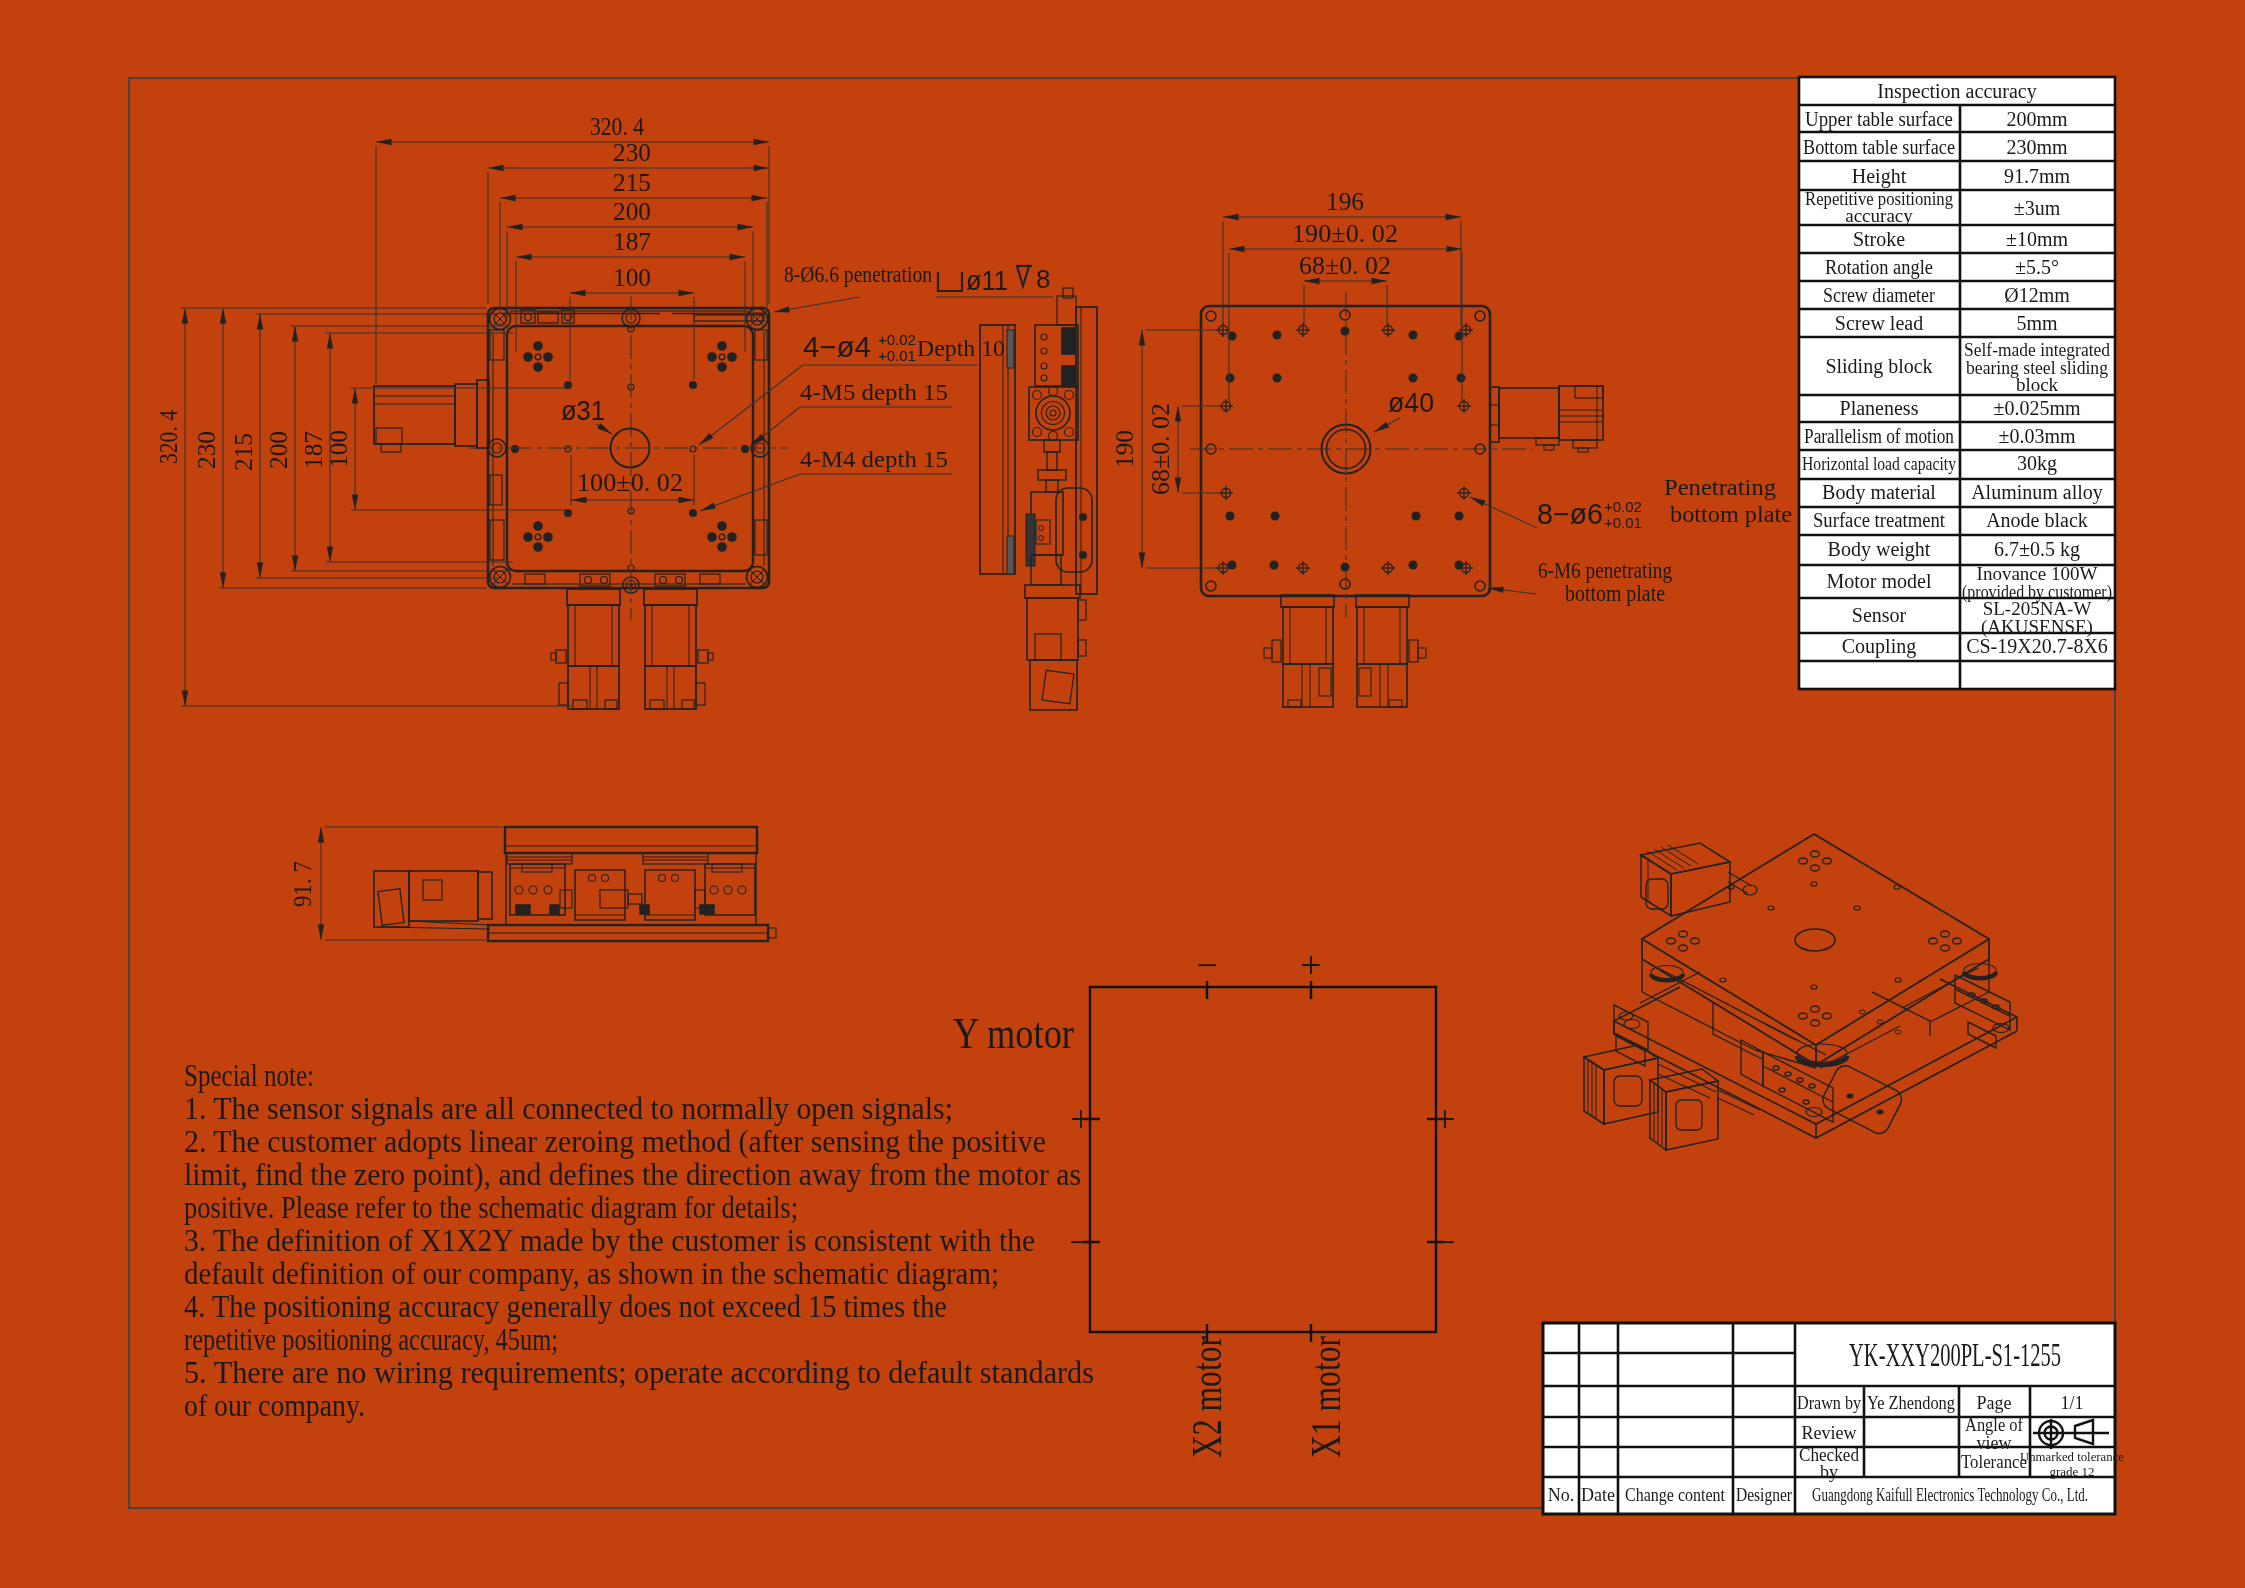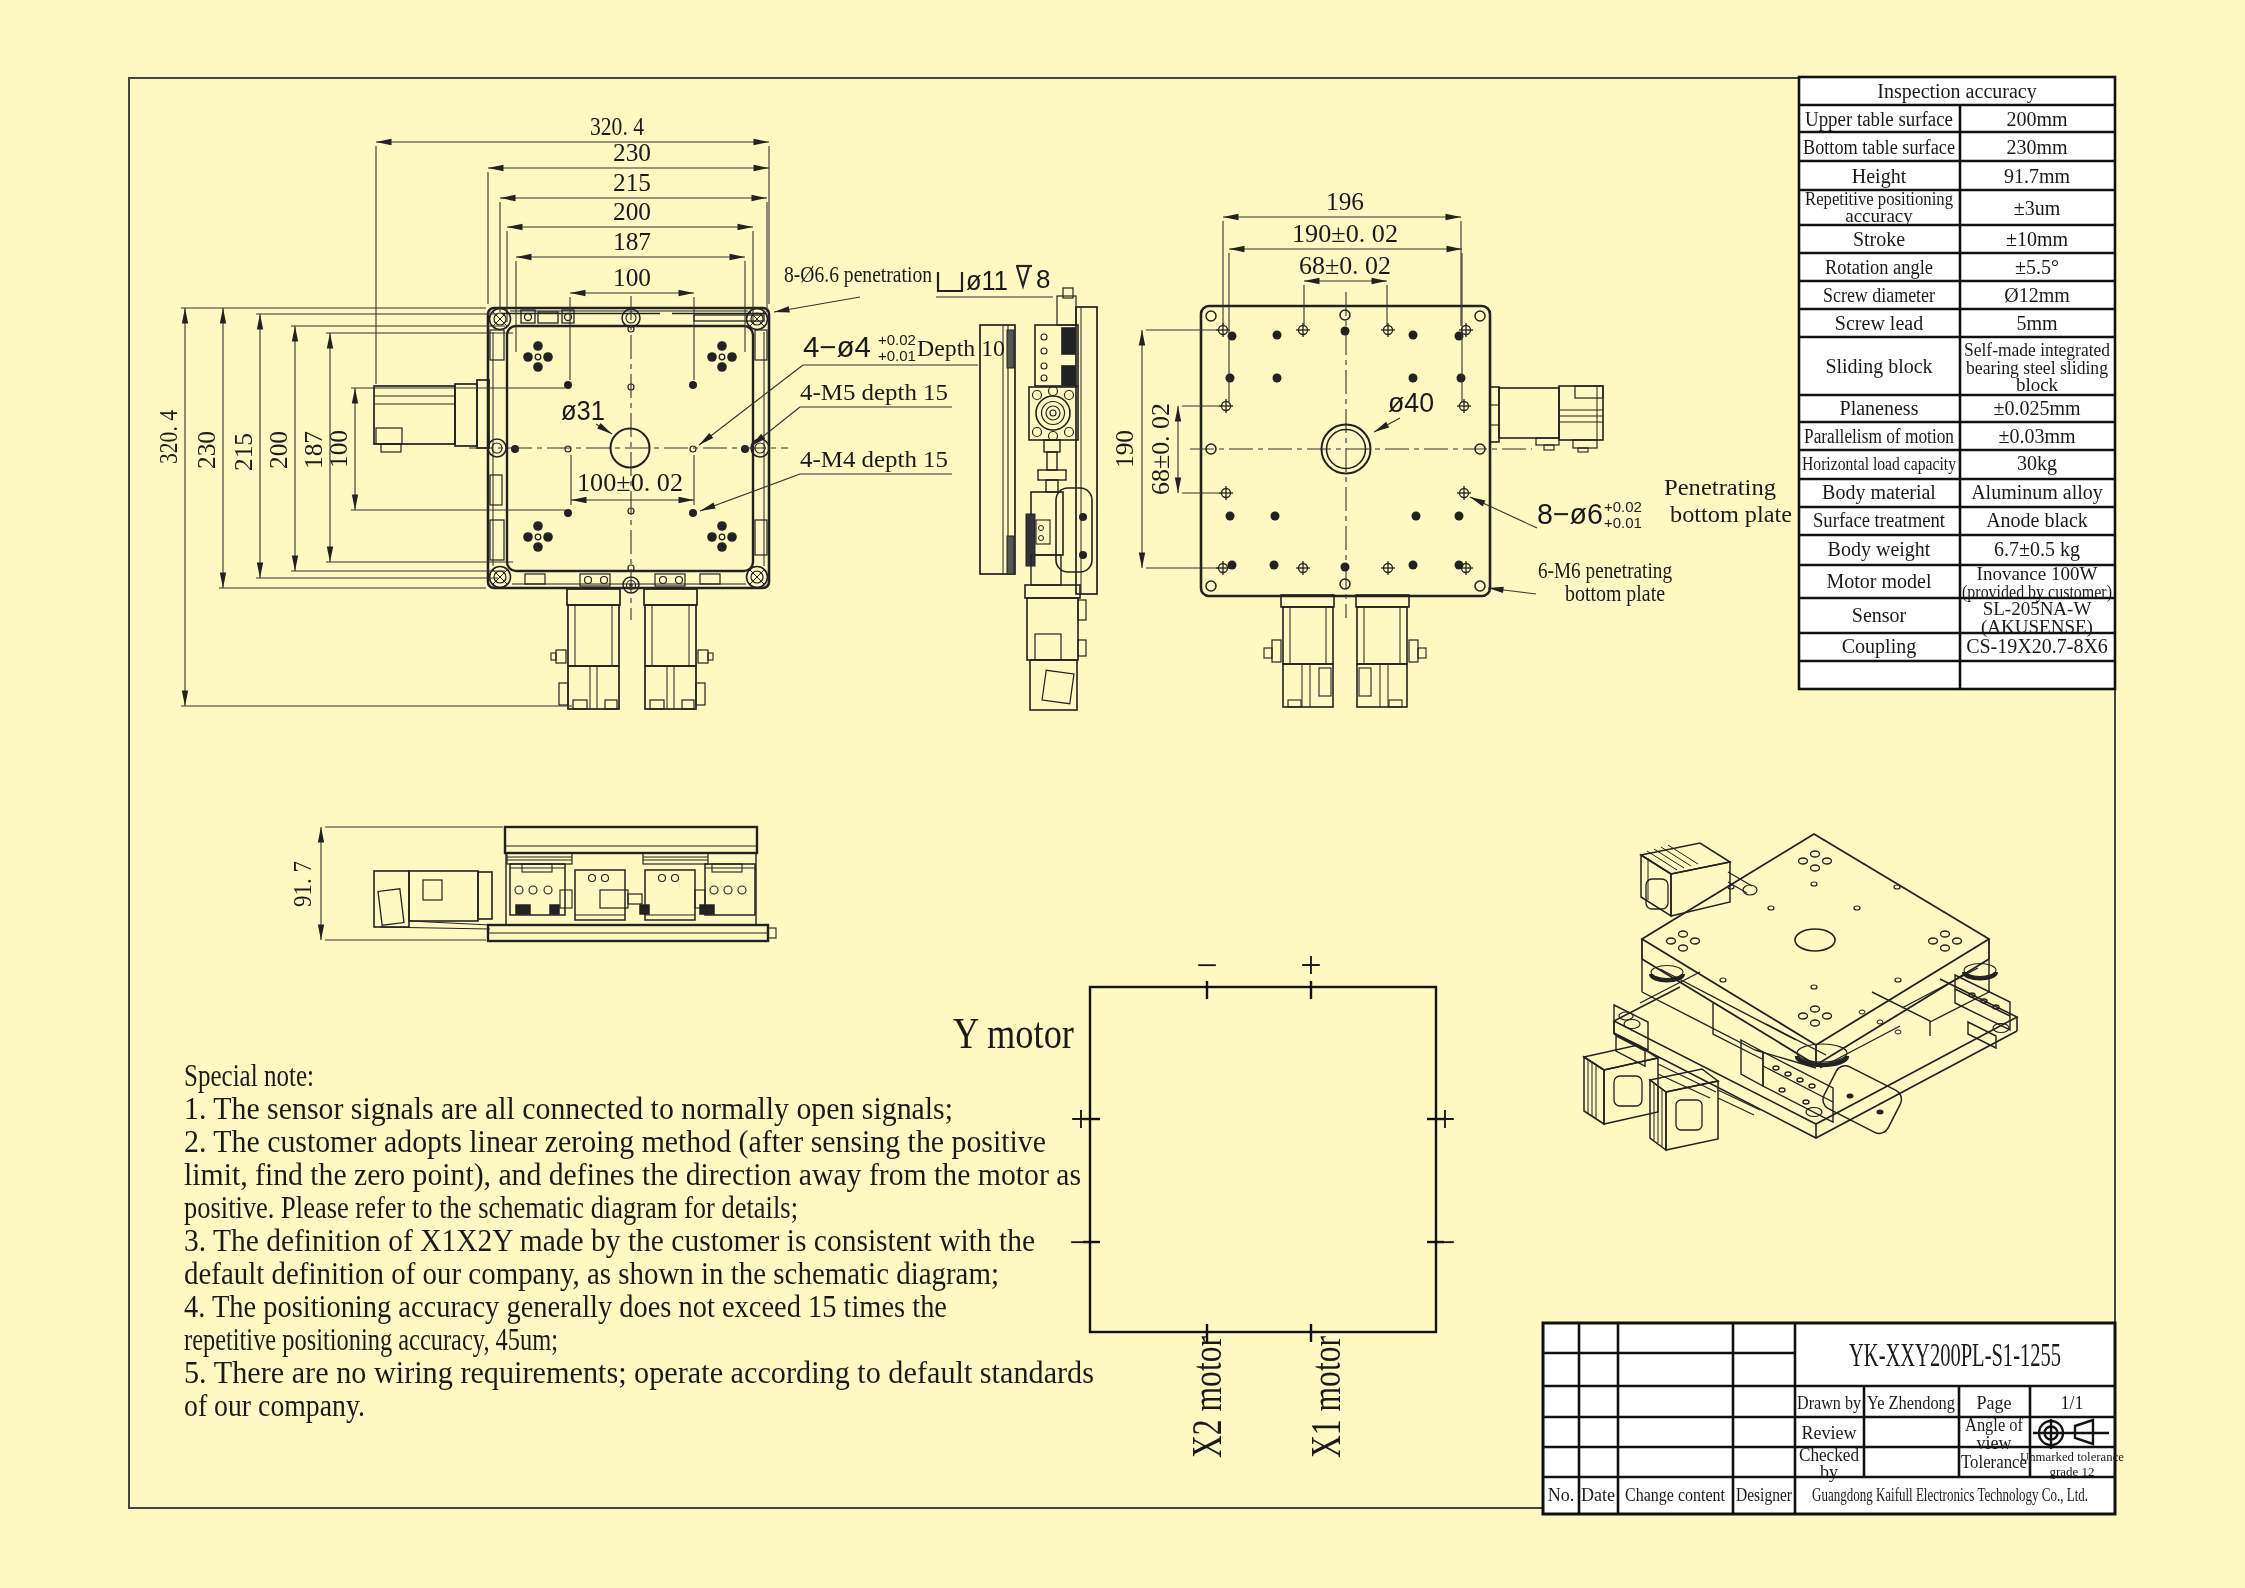--- a/index.html
+++ b/index.html
@@ -1,16 +1,16 @@
 <!DOCTYPE html>
 <html><head>
 <meta charset="utf-8">
 <style>
 html,body{margin:0;padding:0;background:#fff;}
-.page{position:relative;width:2245px;height:1588px;background:#fef9c3;overflow:hidden;}
+.page{position:relative;width:2245px;height:1588px;background:#c2410c;overflow:hidden;}
 text{fill:#1a1a1a;font-family:"Liberation Serif",serif;}
 .sans{font-family:"Liberation Sans",sans-serif;}
 </style>
 </head>
 <body>
 <div class="page">
 <svg width="2245" height="1588" viewBox="0 0 2245 1588" xmlns="http://www.w3.org/2000/svg">
 <defs>
 <marker id="ma" markerUnits="userSpaceOnUse" markerWidth="18" markerHeight="8" refX="16.5" refY="4" orient="auto">
           <path d="M16.5,4 L1,0.8 L1,7.2 Z" fill="#222"></path>

